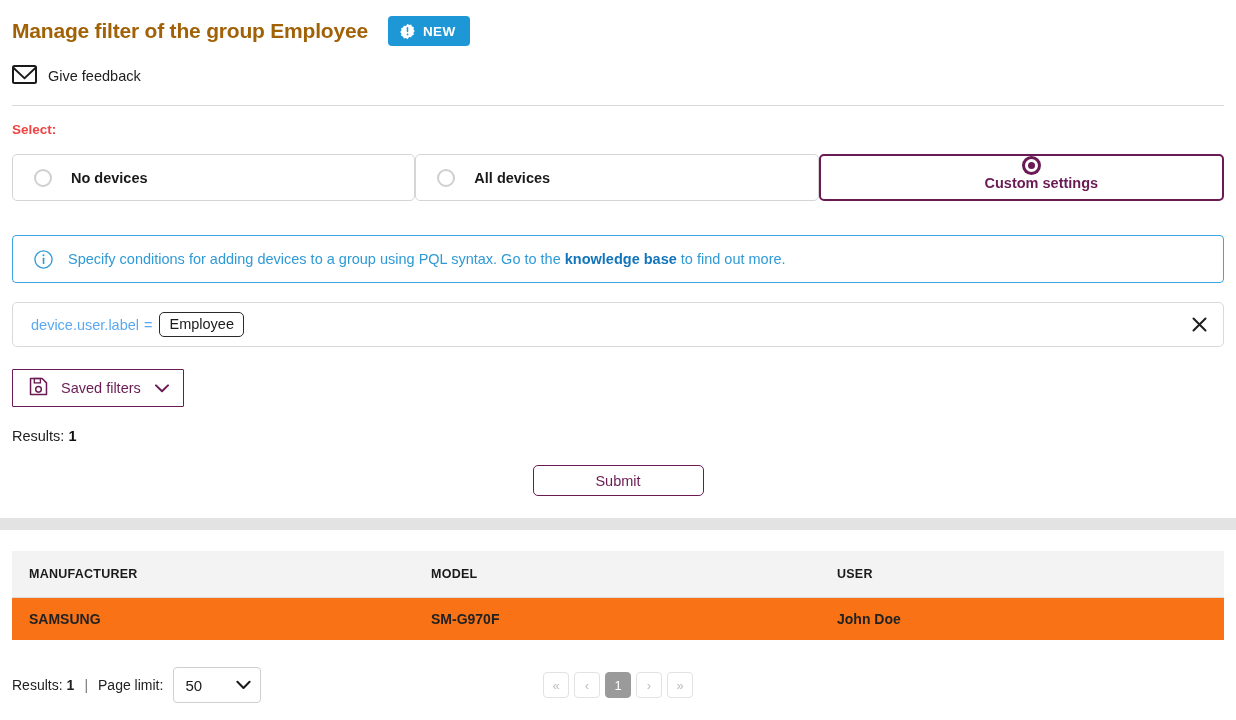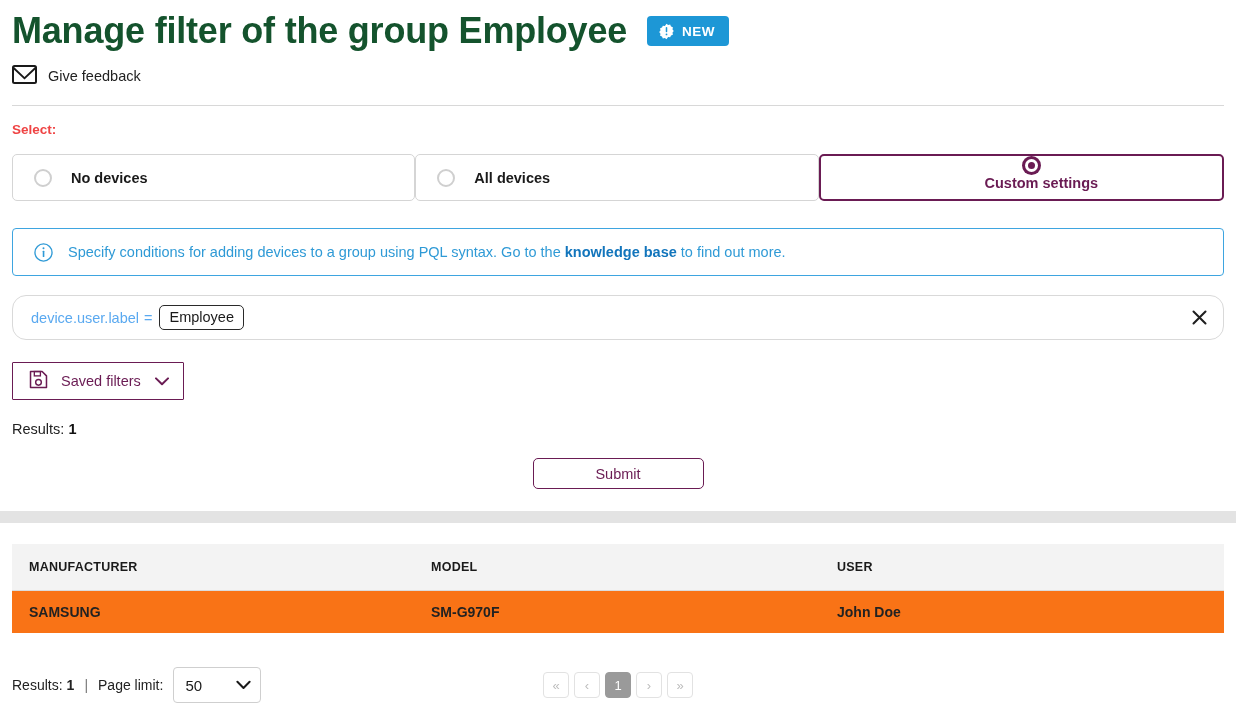--- a/index.html
+++ b/index.html
@@ -13,24 +13,24 @@
   }
   .page { position: relative; width: 1236px; height: 720px; }
 
   
   .header { padding: 0 12px; }
   .title-row {
     display: flex; align-items: center;
     padding-top: 12px;
   }
   .page-title {
-    font-size: 36px;
+    font-size: 21px;
     font-weight: bold;
     letter-spacing: -0.2px;
-    color: #14532d;
+    color: #a16207;
     margin: 0;
     line-height: 38px;
   }
   .new-badge {
     margin-left: 20px;
     background: #1d97d6;
     color: #ffffff;
     border-radius: 4px;
     height: 30px;
     display: flex; align-items: center;
@@ -114,21 +114,21 @@
   .radio-text {
     margin-left: 19px;
     font-size: 14.5px;
     font-weight: bold;
     color: #1a1a1a;
   }
   .radio-card.selected .radio-text { color: #6a1b53; }
 
   
   .info-banner {
-    margin-top: 27px;
+    margin-top: 34px;
     border: 1px solid #3ea5e0;
     border-radius: 4px;
     height: 48px;
     display: flex;
     align-items: center;
     padding-left: 21px;
     background: #ffffff;
     text-align: center;
   }
   .info-icon { flex: 0 0 auto; display: flex; }
@@ -136,21 +136,21 @@
     margin-left: 15px;
     font-size: 14.5px;
     color: #2f9ad6;
   }
   .info-text b { color: #1275bc; font-weight: bold; }
 
   
   .pql-box {
     margin-top: 19px;
     border: 1px solid #d9d9d9;
-    border-radius: 14px;
+    border-radius: 5px;
     height: 45px;
     display: flex;
     align-items: center;
     padding: 0 12px 0 18px;
     background: #fff;
     position: relative;
   }
   .pql-key {
     font-size: 14.5px;
     color: #5aa9f0;

